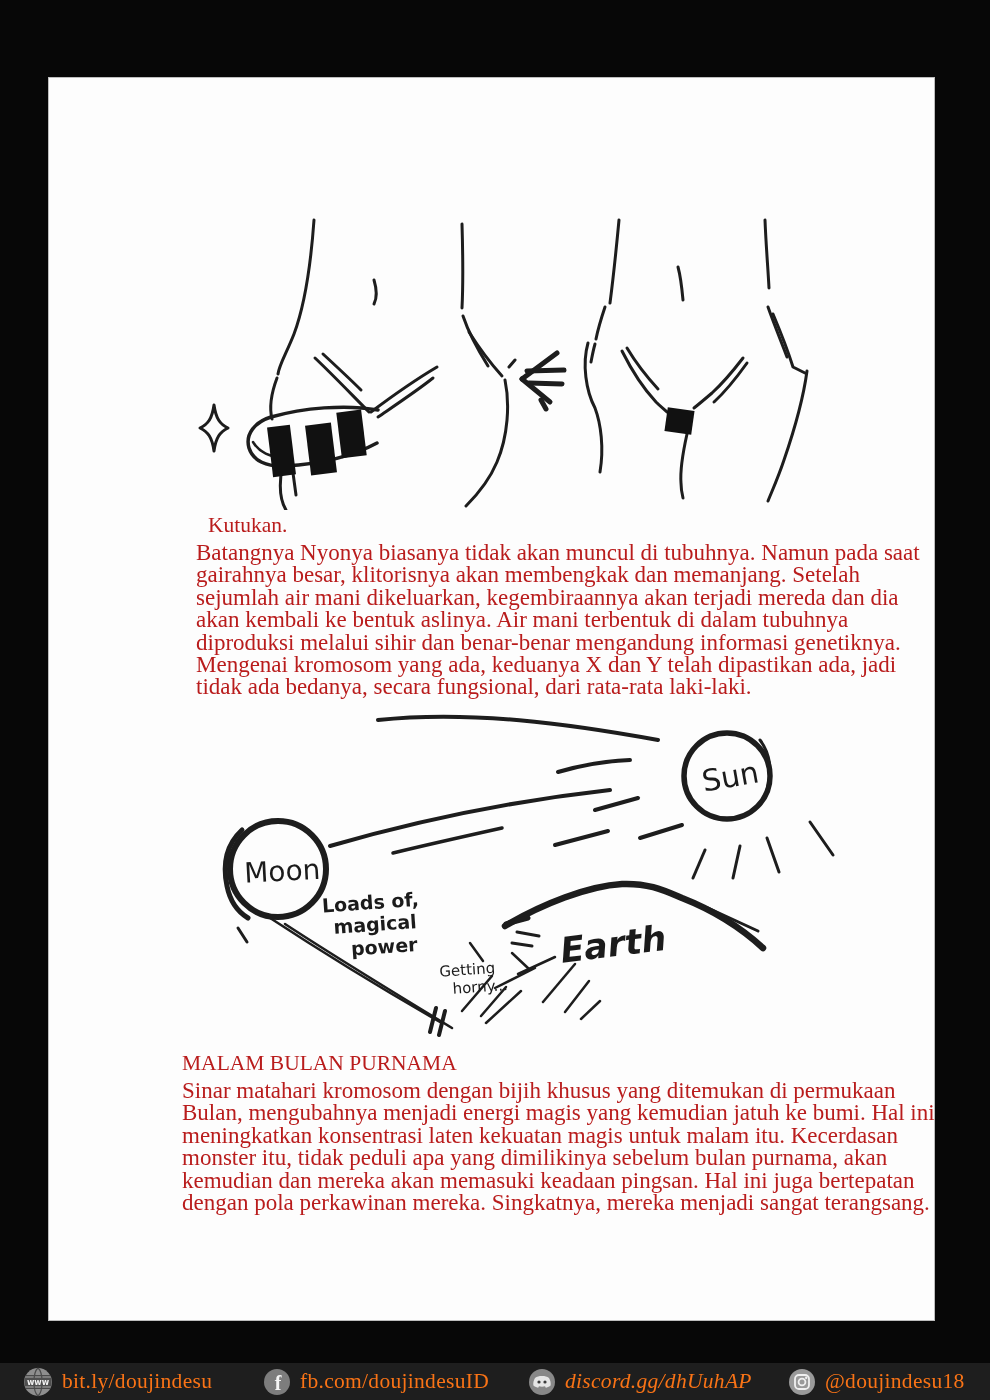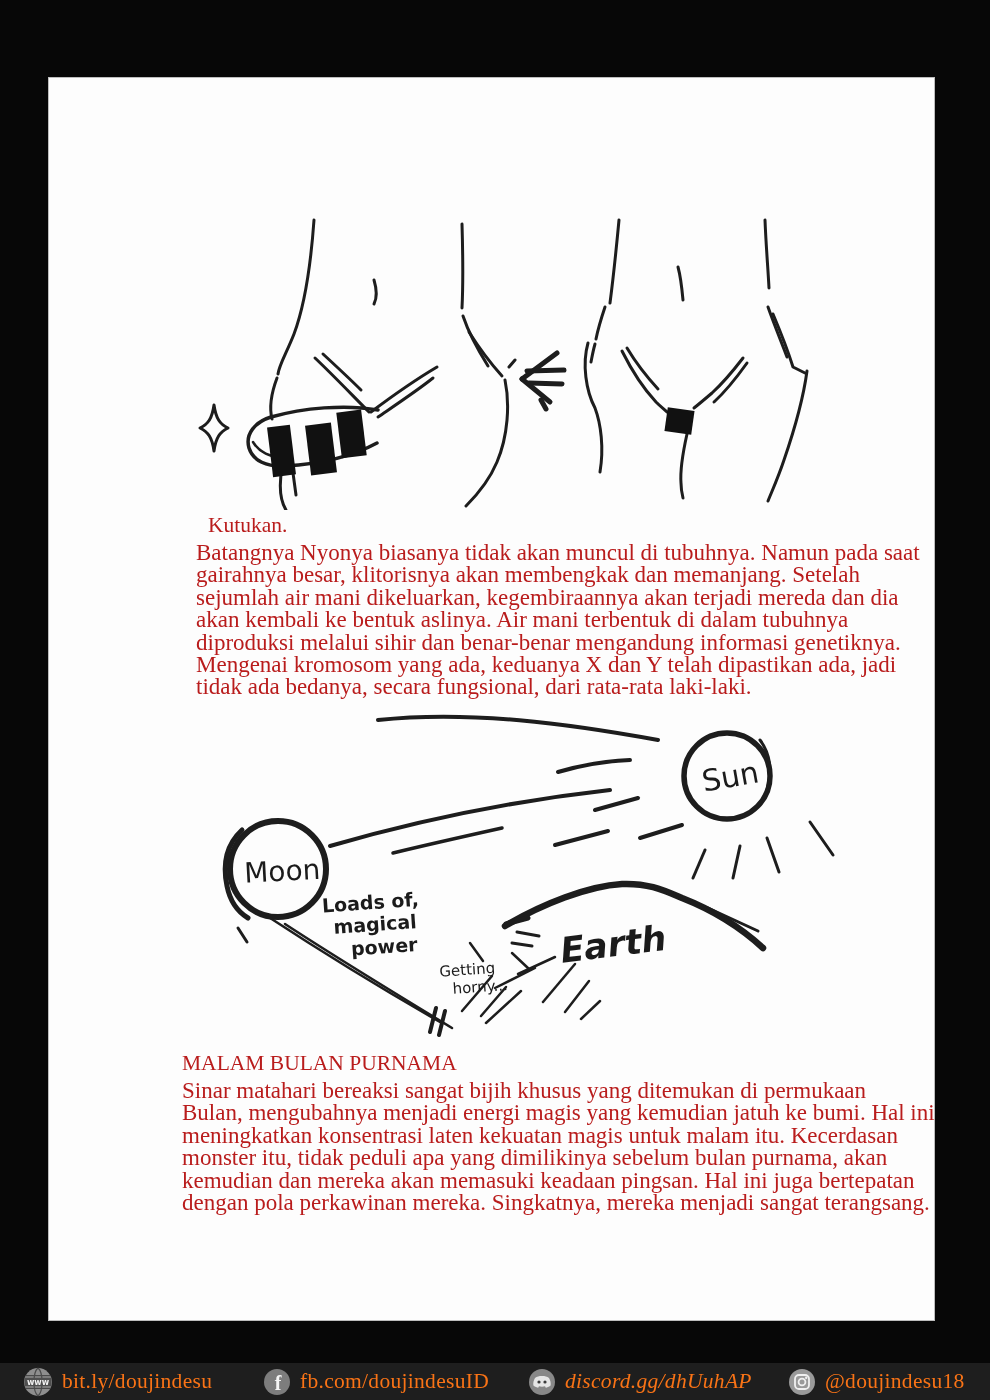--- a/index.html
+++ b/index.html
@@ -157,21 +157,21 @@
     </g>
     <g transform="rotate(-4 260 270)">
       <text class="hand" x="250" y="266" font-size="15">Getting</text>
       <text class="hand" x="262" y="284" font-size="15">horny...</text>
     </g>
     <text class="hand" x="370" y="248" font-size="35" font-weight="bold" font-style="italic" transform="rotate(-7 410 235)">Earth</text>
   </svg>
 
   <div class="text-block" style="left:133px;top:972px;">
     <div class="heading">MALAM BULAN PURNAMA</div>
-    <div class="body-line">Sinar matahari bereaksi sangat bijih khusus yang ditemukan di permukaan</div>
+    <div class="body-line">Sinar matahari kromosom dengan bijih khusus yang ditemukan di permukaan</div>
     <div class="body-line">Bulan, mengubahnya menjadi energi magis yang kemudian jatuh ke bumi. Hal ini</div>
     <div class="body-line">meningkatkan konsentrasi laten kekuatan magis untuk malam itu. Kecerdasan</div>
     <div class="body-line">monster itu, tidak peduli apa yang dimilikinya sebelum bulan purnama, akan</div>
     <div class="body-line">kemudian dan mereka akan memasuki keadaan pingsan. Hal ini juga bertepatan</div>
     <div class="body-line">dengan pola perkawinan mereka. Singkatnya, mereka menjadi sangat terangsang.</div>
   </div>
 
 </div>
 
 <div class="footer-bar">

